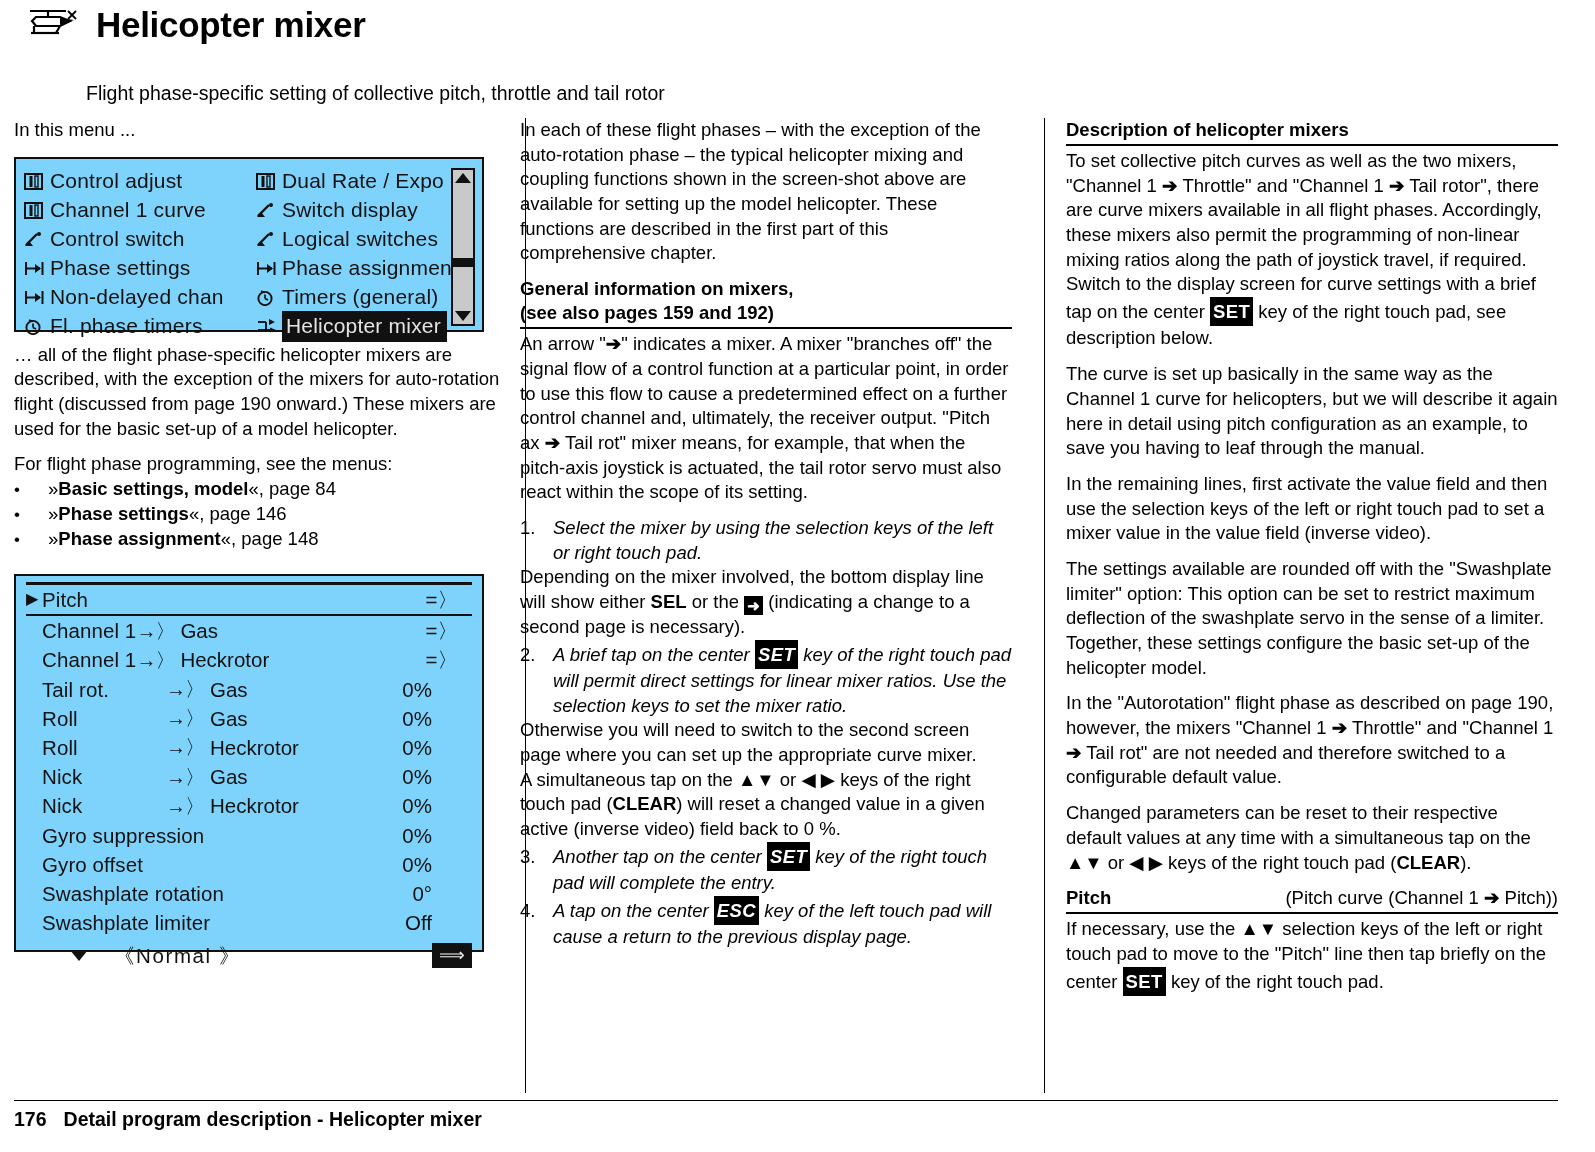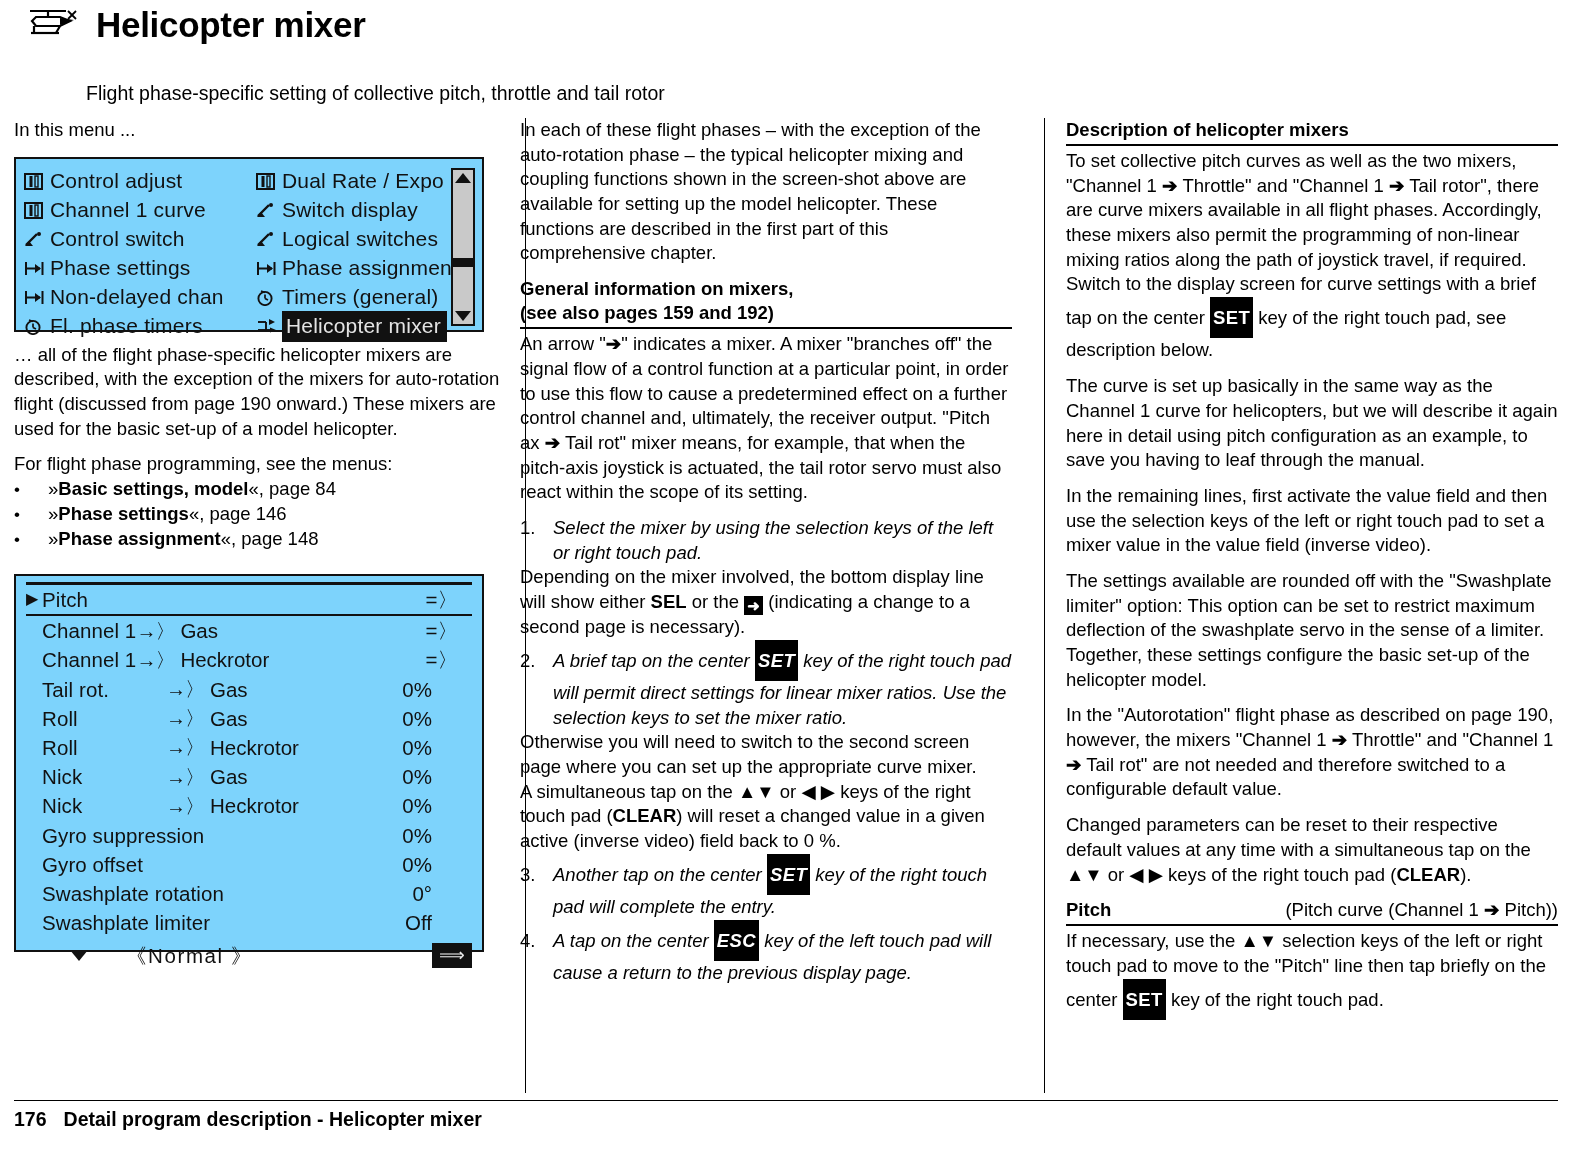--- a/index.html
+++ b/index.html
@@ -126,21 +126,21 @@
   ol.steps > li .body { flex: 1 1 auto; font-style: italic; }
   .indent { margin-left: 33px; }
 
   b, strong { font-weight: bold; }
 
   
   .keycap {
     background: #000;
     color: #fff;
     font-weight: bold;
-    padding: 10px 3px;
+    padding: 4px 3px;
     letter-spacing: 0.4px;
     display: inline-block;
     line-height: 1.15;
   }
   .arrow-box {
     display: inline-block;
     background: #000;
     color: #fff;
     width: 19px;
     height: 19px;
@@ -282,21 +282,21 @@
     margin-top: 2px;
   }
   .lcd2 .footrow .dn {
     width: 0; height: 0;
     border-left: 9px solid transparent;
     border-right: 9px solid transparent;
     border-top: 11px solid #111;
     margin-left: 44px;
   }
   .lcd2 .footrow .phase {
-    margin-left: 38px;
+    margin-left: 26px;
     letter-spacing: 1.6px;
   }
   .lcd2 .footrow .nextbox {
     margin-left: auto;
     background: #111;
     color: #e8e8e8;
     width: 40px;
     height: 25px;
     display: flex;
     align-items: center;

